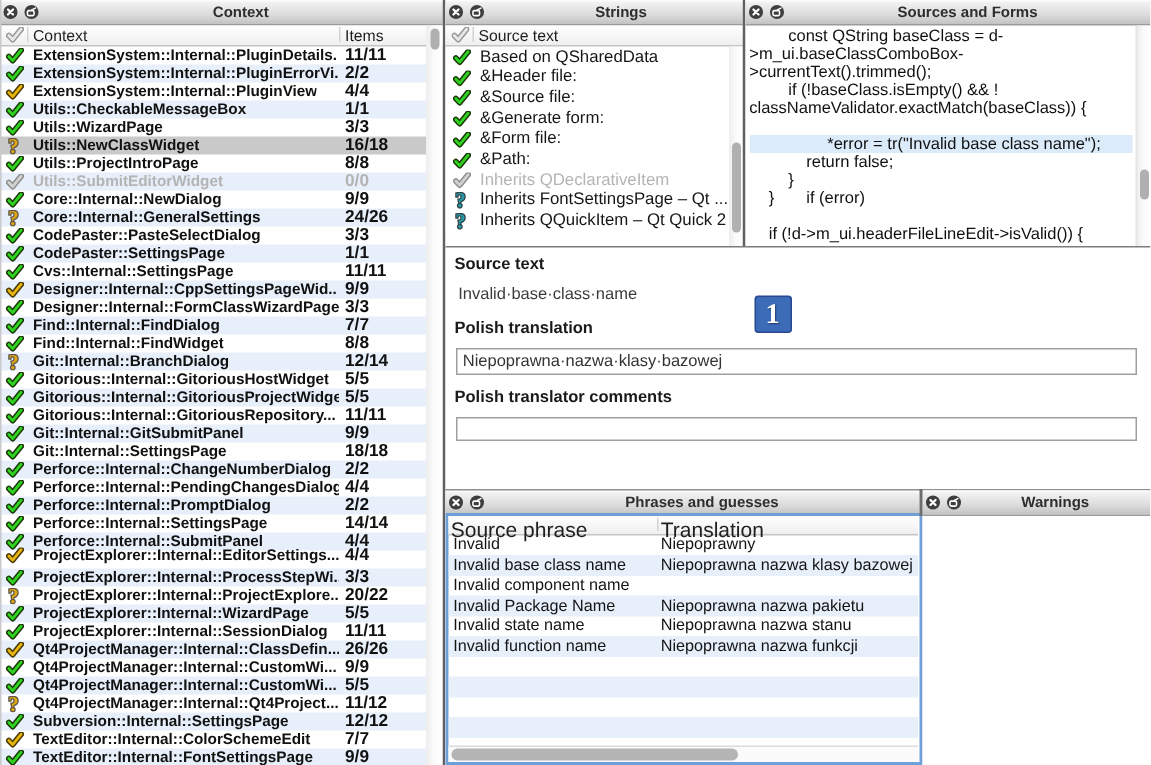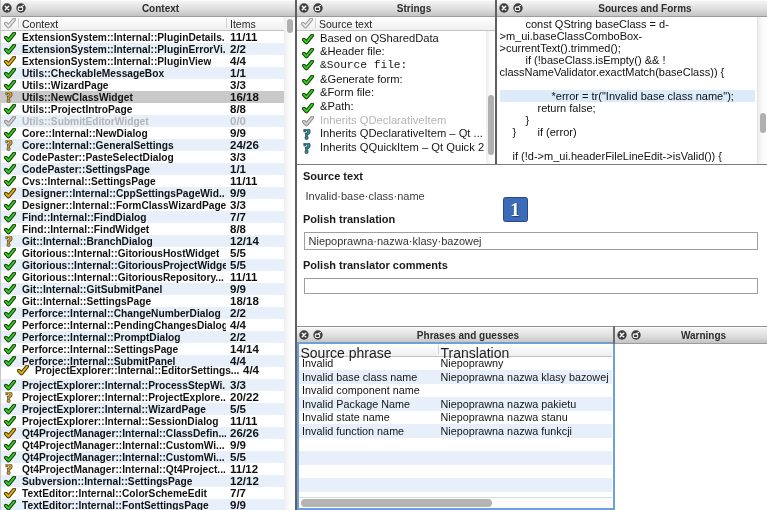--- a/index.html
+++ b/index.html
@@ -386,21 +386,21 @@
 <div class="crow alt" style="top:324.0px;">
             <span class="cic">
               <svg width="12" height="11" viewBox="0 0 13 12">
                 <path d="M2 6.2 L4.8 9.2 L11 1.6" fill="none" stroke="#1c3a08" stroke-width="4.2" stroke-linecap="round" stroke-linejoin="round"></path>
                 <path d="M2 6.2 L4.8 9.2 L11 1.6" fill="none" stroke="#2fd420" stroke-width="2" stroke-linecap="round" stroke-linejoin="round"></path>
               </svg>
             </span>
             <span class="ctx">Perforce::Internal::SubmitPanel</span>
             <span class="cnum">4/4</span>
           </div>
-<div class="crow " style="top:333px;margin-left:13px;">
+<div class="crow " style="top:333px;">
             <span class="cic">
               <svg width="12" height="11" viewBox="0 0 13 12">
                 <path d="M2 6.2 L4.8 9.2 L11 1.6" fill="none" stroke="#4a3a05" stroke-width="4.2" stroke-linecap="round" stroke-linejoin="round"></path>
                 <path d="M2 6.2 L4.8 9.2 L11 1.6" fill="none" stroke="#e7b50e" stroke-width="2" stroke-linecap="round" stroke-linejoin="round"></path>
               </svg>
             </span>
             <span class="ctx">ProjectExplorer::Internal::EditorSettings...</span>
             <span class="cnum">4/4</span>
           </div>
 <div class="crow alt" style="top:348.0px;">
@@ -554,21 +554,21 @@
               </svg></span>
             <span class="stx">Based on QSharedData</span>
           </div>
 <div class="srow" style="top:14.2px;">
             <span class="sic"><svg width="12" height="11" viewBox="0 0 13 12">
                 <path d="M2 6.2 L4.8 9.2 L11 1.6" fill="none" stroke="#1c3a08" stroke-width="4.2" stroke-linecap="round" stroke-linejoin="round"></path>
                 <path d="M2 6.2 L4.8 9.2 L11 1.6" fill="none" stroke="#2fd420" stroke-width="2" stroke-linecap="round" stroke-linejoin="round"></path>
               </svg></span>
             <span class="stx">&amp;Header file:</span>
           </div>
-<div class="srow" style="top:27.9px;font-family:Liberation Mono, monospace;">
+<div class="srow" style="top:27.9px;">
             <span class="sic"><svg width="12" height="11" viewBox="0 0 13 12">
                 <path d="M2 6.2 L4.8 9.2 L11 1.6" fill="none" stroke="#1c3a08" stroke-width="4.2" stroke-linecap="round" stroke-linejoin="round"></path>
                 <path d="M2 6.2 L4.8 9.2 L11 1.6" fill="none" stroke="#2fd420" stroke-width="2" stroke-linecap="round" stroke-linejoin="round"></path>
               </svg></span>
             <span class="stx">&amp;Source file:</span>
           </div>
 <div class="srow" style="top:41.599999999999994px;">
             <span class="sic"><svg width="12" height="11" viewBox="0 0 13 12">
                 <path d="M2 6.2 L4.8 9.2 L11 1.6" fill="none" stroke="#1c3a08" stroke-width="4.2" stroke-linecap="round" stroke-linejoin="round"></path>
                 <path d="M2 6.2 L4.8 9.2 L11 1.6" fill="none" stroke="#2fd420" stroke-width="2" stroke-linecap="round" stroke-linejoin="round"></path>
@@ -594,21 +594,21 @@
                 <path d="M2 6.2 L4.8 9.2 L11 1.6" fill="none" stroke="#8f8f8f" stroke-width="4.2" stroke-linecap="round" stroke-linejoin="round"></path>
                 <path d="M2 6.2 L4.8 9.2 L11 1.6" fill="none" stroke="#d2d2d2" stroke-width="2" stroke-linecap="round" stroke-linejoin="round"></path>
               </svg></span>
             <span class="stx dim">Inherits QDeclarativeItem</span>
           </div>
 <div class="srow" style="top:96.39999999999999px;">
             <span class="sic"><svg width="10" height="12" viewBox="0 0 10 12">
                 <text x="5" y="10.2" text-anchor="middle" font-family="Liberation Serif" font-weight="bold" font-size="14" stroke="#2e4347" stroke-width="1.7" fill="#2e4347">?</text>
                 <text x="5" y="10.2" text-anchor="middle" font-family="Liberation Serif" font-weight="bold" font-size="14" fill="#2a9aa6">?</text>
               </svg></span>
-            <span class="stx">Inherits QDeclarativeItem – Qt ...</span>
+            <span class="stx">Inherits FontSettingsPage – Qt ...</span>
           </div>
 <div class="srow" style="top:110.1px;">
             <span class="sic"><svg width="10" height="12" viewBox="0 0 10 12">
                 <text x="5" y="10.2" text-anchor="middle" font-family="Liberation Serif" font-weight="bold" font-size="14" stroke="#2e4347" stroke-width="1.7" fill="#2e4347">?</text>
                 <text x="5" y="10.2" text-anchor="middle" font-family="Liberation Serif" font-weight="bold" font-size="14" fill="#2a9aa6">?</text>
               </svg></span>
             <span class="stx">Inherits QQuickItem – Qt Quick 2</span>
           </div>
       </div>
     </div>

